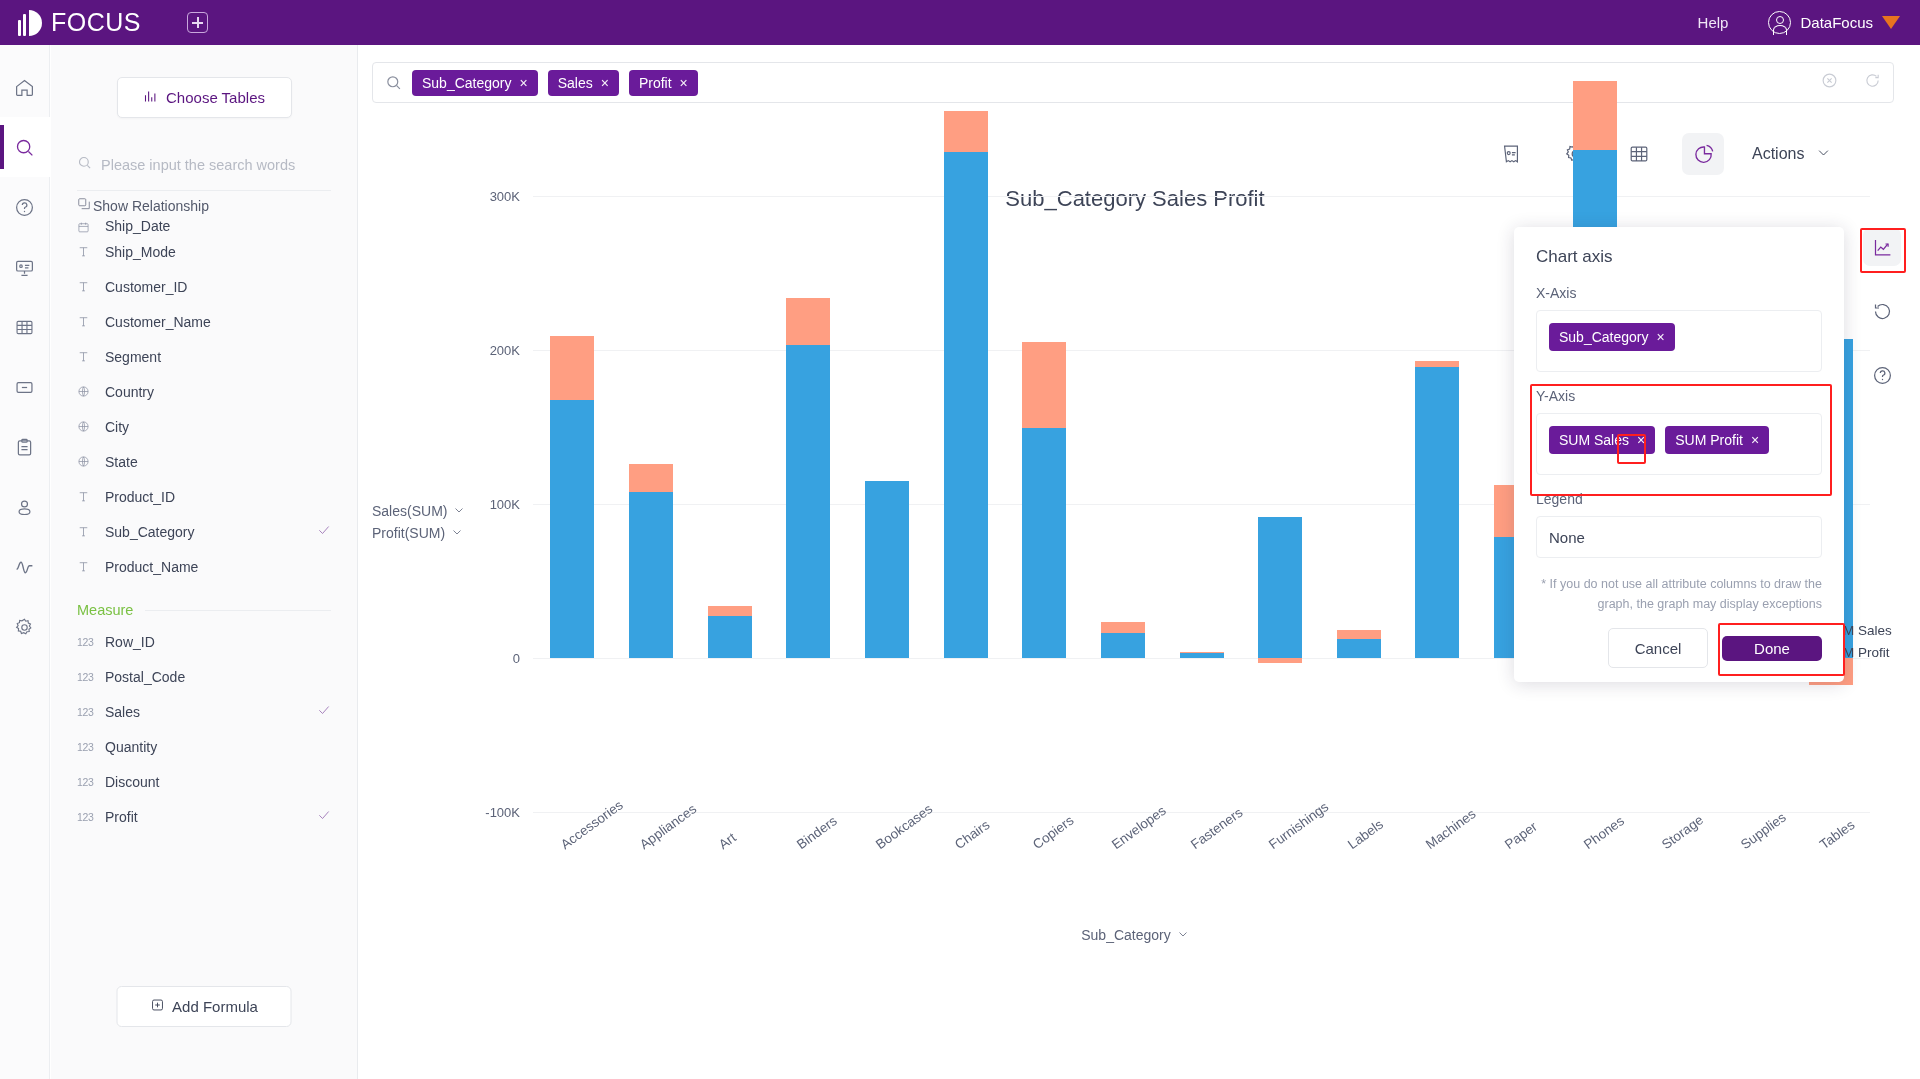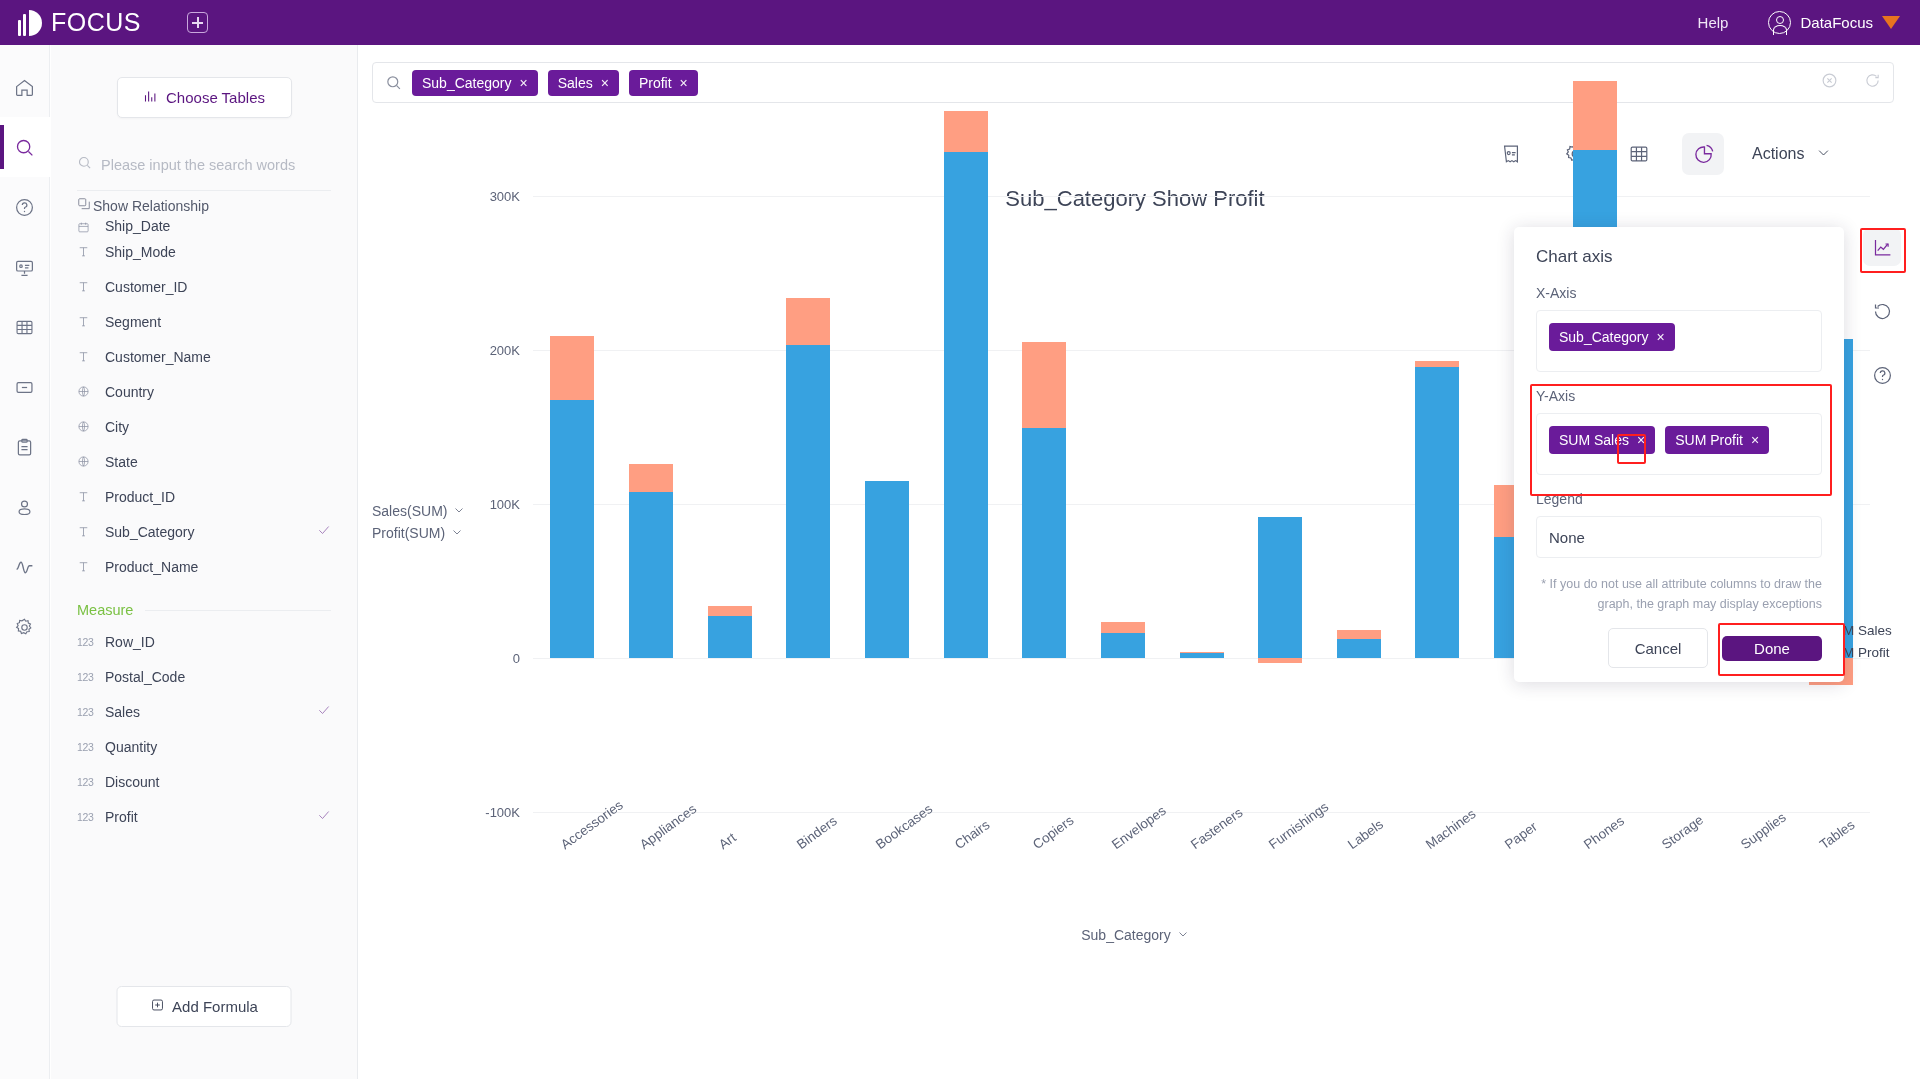--- a/index.html
+++ b/index.html
@@ -342,29 +342,29 @@
               </svg>
             </span>
             <span class="fname">Customer_ID</span>
           </div>
           <div class="field">
             <span class="ficon">
               <svg width="13" height="13" viewBox="0 0 24 24" fill="none" stroke="currentColor" stroke-width="1.4">
                 <path d="M5 5h14M12 5v15M9.4 20h5.2"></path>
               </svg>
             </span>
-            <span class="fname">Segment</span>
+            <span class="fname">Customer_Name</span>
           </div>
           <div class="field">
             <span class="ficon">
               <svg width="13" height="13" viewBox="0 0 24 24" fill="none" stroke="currentColor" stroke-width="1.4">
                 <path d="M5 5h14M12 5v15M9.4 20h5.2"></path>
               </svg>
             </span>
-            <span class="fname">Customer_Name</span>
+            <span class="fname">Segment</span>
           </div>
           <div class="field">
             <span class="ficon">
               <svg width="13" height="13" viewBox="0 0 24 24" fill="none" stroke="currentColor" stroke-width="1.3">
                 <circle cx="12" cy="12" r="8.5"></circle>
                 <path d="M3.5 12h17M12 3.5c2.6 2.4 2.6 14.1 0 17M12 3.5C9.4 5.9 9.4 17.6 12 20.5"></path>
               </svg>
             </span>
             <span class="fname">Country</span>
           </div>
@@ -542,21 +542,21 @@
       <span>Actions</span>
       <span>
         <svg width="15" height="15" viewBox="0 0 24 24" fill="none" stroke="currentColor" stroke-width="1.5">
             <path d="M5 9l7 7 7-7"></path>
           </svg>
       </span>
     </div>
   </div>
 
   <div class="chartwrap">
-    <div class="chart-title">Sub_Category Show Profit</div>
+    <div class="chart-title">Sub_Category Sales Profit</div>
     <div class="plot" id="plot-area">
         <div class="grid-line" style="top: 652px;"></div>
         <div class="ytick" style="top: 652px;">-100K</div>
         <div class="grid-line" style="top: 498px;"></div>
         <div class="ytick" style="top: 498px;">0</div>
         <div class="grid-line" style="top: 344px;"></div>
         <div class="ytick" style="top: 344px;">100K</div>
         <div class="grid-line" style="top: 190px;"></div>
         <div class="ytick" style="top: 190px;">200K</div>
         <div class="grid-line" style="top: 36px;"></div>

